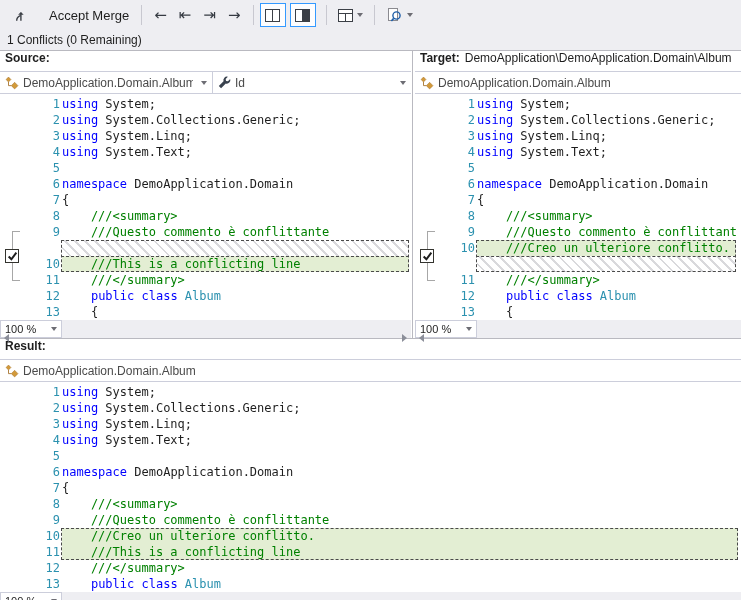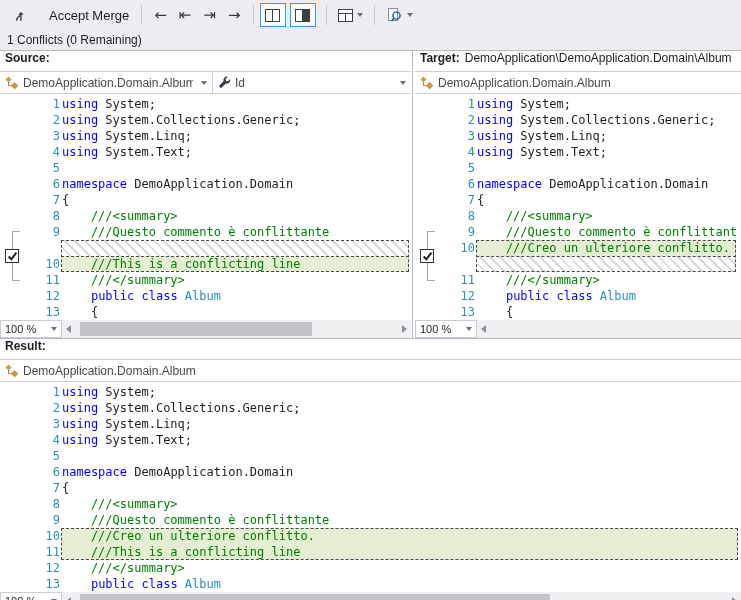--- a/index.html
+++ b/index.html
@@ -63,21 +63,21 @@
   .conflict-box { position:absolute; border:1px dashed #4a4a4a; pointer-events:none; }
   .conflict-sep { position:absolute; border-top:1px dashed #4a4a4a; pointer-events:none; }
   .pane-left  .conflict-box, .pane-left  .conflict-sep { left:61px; right:2px; }
   .pane-right .conflict-box, .pane-right .conflict-sep { left:61px; right:5px; }
   .pane-result .conflict-box { left:61px; right:3px; }
   .conf-bracket { position:absolute; left:12px; width:8px; border:1px solid #a7a7a7; border-right:none; background:transparent; }
   .conf-check { position:absolute; left:5px; width:14px; height:14px; background:#fff;
                 border:1px solid #33332e; display:flex; align-items:center; justify-content:center; }
 
   
-  .pane-bottom { height:18px; display:flex; background:#eeeef2; }
+  .pane-bottom { height:18px; display:flex; background:#eeeef2;flex-direction:column; }
   .zoom-box { width:62px; min-width:62px; height:100%; background:#fff; border:1px solid #cccedb;
               font-size:11px; display:flex; align-items:center; justify-content:space-between; padding:0 4px; }
   .hscroll { flex:1; background:#f0f0f3; position:relative; }
   .thumb { position:absolute; top:2px; bottom:2px; background:#c2c3c9; }
   .sarrow { position:absolute; top:50%; margin-top:-4px; width:0; height:0; }
   .sarrow.l { left:4px;  border-top:4px solid transparent; border-bottom:4px solid transparent; border-right:5px solid #8b8e99; }
   .sarrow.r { right:4px; border-top:4px solid transparent; border-bottom:4px solid transparent; border-left:5px solid #8b8e99; }
 </style>
 </head>
 <body>

